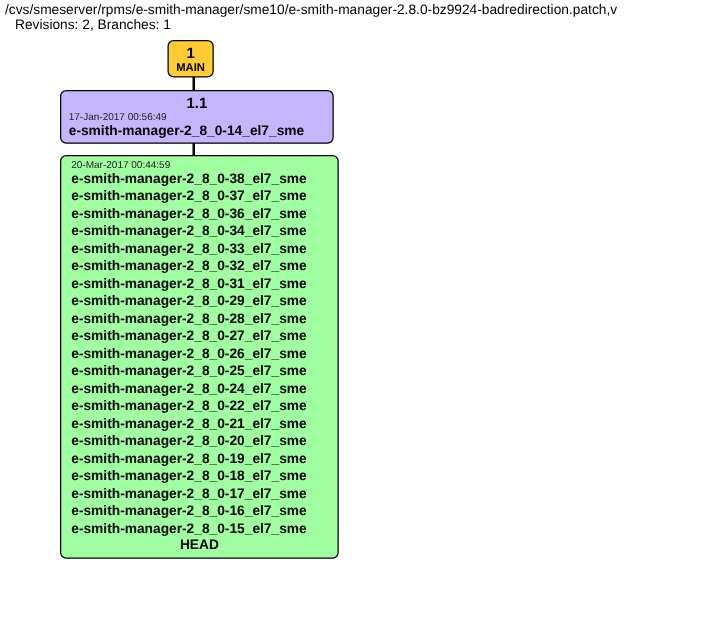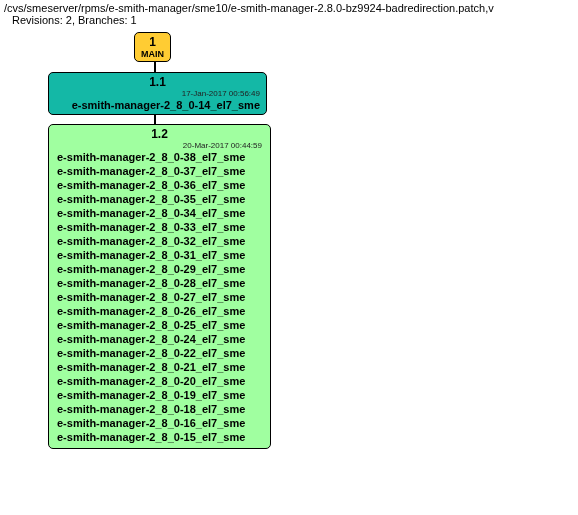--- a/index.html
+++ b/index.html
@@ -34,29 +34,29 @@
   .node-box {
     border: 1px solid #000;
     border-radius: 5px;
     padding: 2px 6px;
     display: inline-block;
   }
   .main-box {
     background: #ffcc33;
   }
   .rev11-box {
-    background: #14b8a6;
+    background: #c4b5fd;
   }
   .rev12-box {
     background: #a0ffa0;
     text-align: left;
     padding: 2px 8px 4px 8px;
   }
   .rev-label { font-size: 12px; font-weight: bold; text-align: center; }
-  .date-label { font-size: 8px; text-align: right; color: #222; }
+  .date-label { font-size: 8px; text-align: left; color: #222; }
   .tag-item { font-size: 11px; font-weight: bold; color: #000; line-height: 14px; white-space: nowrap; }
   .head-tag { font-size: 11px; font-weight: bold; text-align: center; }
   .link-line {
     position: absolute;
     background: #000;
     width: 2px;
   }
 </style>
 </head>
 <body>
@@ -74,47 +74,47 @@
     <div class="node-box main-box">
       <div class="rev-label">1</div>
       <div style="font-size:9px; font-weight:bold;text-align:center;">MAIN</div>
     </div>
   </div>
 
   <div class="node" style="left:48px; top:42px;">
     <div class="node-box rev11-box" style="min-width:205px;">
       <div class="rev-label">1.1</div>
       <div class="date-label">17-Jan-2017 00:56:49</div>
-      <div class="tag-item" style="text-align:right;">e-smith-manager-2_8_0-14_el7_sme</div>
+      <div class="tag-item" style="text-align:left;">e-smith-manager-2_8_0-14_el7_sme</div>
     </div>
   </div>
 
   <div class="node" style="left:48px; top:94px;">
     <div class="node-box rev12-box" style="min-width:205px;">
-      <div class="rev-label">1.2</div>
       <div class="date-label">20-Mar-2017 00:44:59</div>
       <div id="rev12-tags">
           <div class="tag-item">e-smith-manager-2_8_0-38_el7_sme</div>
           <div class="tag-item">e-smith-manager-2_8_0-37_el7_sme</div>
           <div class="tag-item">e-smith-manager-2_8_0-36_el7_sme</div>
-          <div class="tag-item">e-smith-manager-2_8_0-35_el7_sme</div>
           <div class="tag-item">e-smith-manager-2_8_0-34_el7_sme</div>
           <div class="tag-item">e-smith-manager-2_8_0-33_el7_sme</div>
           <div class="tag-item">e-smith-manager-2_8_0-32_el7_sme</div>
           <div class="tag-item">e-smith-manager-2_8_0-31_el7_sme</div>
           <div class="tag-item">e-smith-manager-2_8_0-29_el7_sme</div>
           <div class="tag-item">e-smith-manager-2_8_0-28_el7_sme</div>
           <div class="tag-item">e-smith-manager-2_8_0-27_el7_sme</div>
           <div class="tag-item">e-smith-manager-2_8_0-26_el7_sme</div>
           <div class="tag-item">e-smith-manager-2_8_0-25_el7_sme</div>
           <div class="tag-item">e-smith-manager-2_8_0-24_el7_sme</div>
           <div class="tag-item">e-smith-manager-2_8_0-22_el7_sme</div>
           <div class="tag-item">e-smith-manager-2_8_0-21_el7_sme</div>
           <div class="tag-item">e-smith-manager-2_8_0-20_el7_sme</div>
           <div class="tag-item">e-smith-manager-2_8_0-19_el7_sme</div>
           <div class="tag-item">e-smith-manager-2_8_0-18_el7_sme</div>
+          <div class="tag-item">e-smith-manager-2_8_0-17_el7_sme</div>
           <div class="tag-item">e-smith-manager-2_8_0-16_el7_sme</div>
           <div class="tag-item">e-smith-manager-2_8_0-15_el7_sme</div>
         </div>
+      <div class="head-tag">HEAD</div>
     </div>
   </div>
 
 </div>
 
 </body></html>

